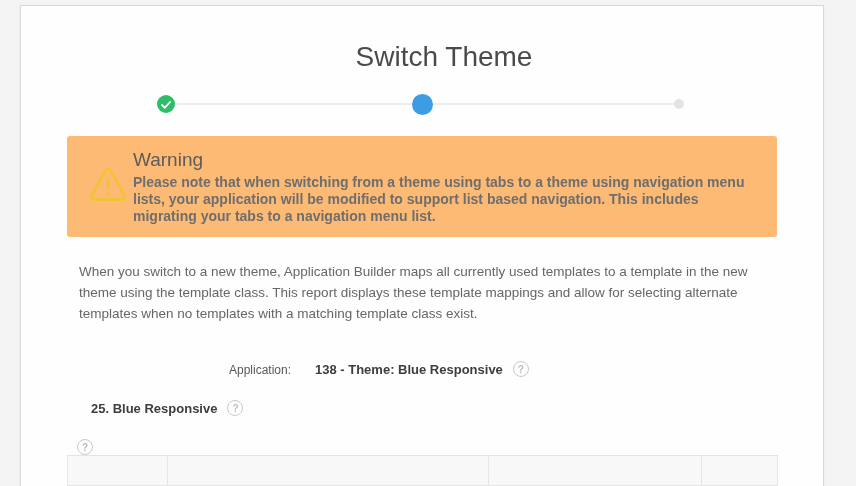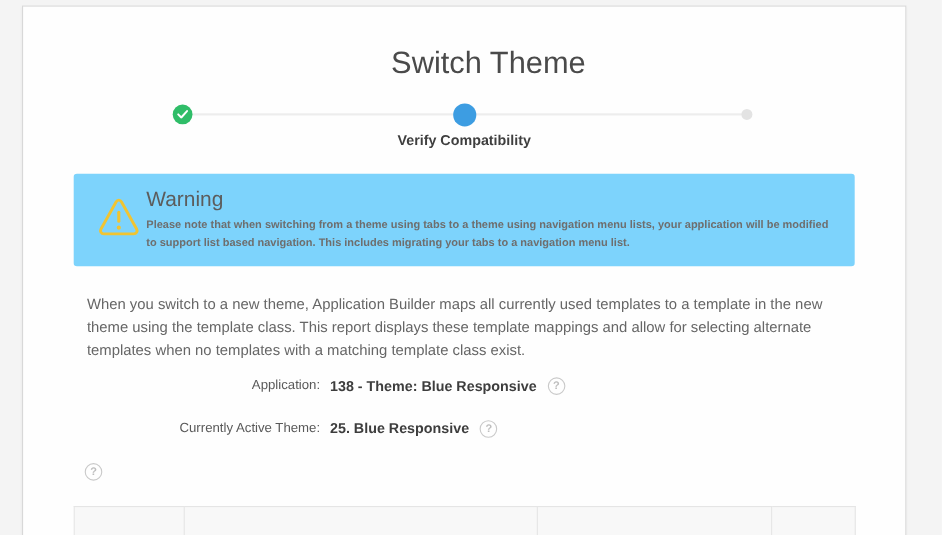--- a/index.html
+++ b/index.html
@@ -59,67 +59,67 @@
     margin-top: 6px;
     text-align: center;
     font-size: 13px;
     font-weight: bold;
     line-height: 16px;
     color: #3f3f3f;
   }
   
   .warning-box {
     margin: 22px 46px 0;
-    background: #7dd3fc;
+    background: #fdba74;
     border-radius: 3px;
     padding: 12px 20px;
     display: flex;
     align-items: center;
   }
   .warning-icon-wrap {
     flex: 0 0 46px;
     padding-left: 2px;
   }
   .warning-title {
     font-size: 19px;
     font-weight: 300;
     line-height: 24px;
     color: #5c5c5c;
     margin-bottom: 2px;
   }
   .warning-message {
-    font-size: 10px;
+    font-size: 14px;
     font-weight: bold;
     line-height: 17px;
     color: #6e6e6e;
     max-width: 625px;
   }
   
   .description {
     margin: 24px 58px 4px;
     font-size: 13.5px;
     line-height: 21px;
     color: #666666;
     max-width: 690px;
   }
   
   .fields { margin: 14px 46px 0; }
   .field-row {
     height: 39px;
     display: flex;
-    align-items: flex-start;
+    align-items: flex-end;
   }
   .field-label {
     width: 224px;
     text-align: right;
     font-size: 12px;
     color: #595959;
   }
   .field-value {
-    margin-left: 9px;
+    margin-left: 24px;
     font-size: 13px;
     font-weight: bold;
     color: #3d3d3d;
   }
   .help-icon {
     margin-left: 10px;
     width: 16px; height: 16px;
     border: 1px solid #c9c9c9;
     border-radius: 50%;
     display: flex; align-items: center; justify-content: center;
@@ -153,21 +153,20 @@
     <div class="step-dot step-complete">
       <span>
         <svg width="10" height="8" viewBox="0 0 10 8">
           <polyline points="1,4 3.8,6.8 9,1" fill="none" stroke="#ffffff" stroke-width="1.8" stroke-linecap="round" stroke-linejoin="round"></polyline>
         </svg>
       </span>
     </div>
     <div class="step-dot step-current"></div>
     <div class="step-dot step-upcoming"></div>
   </div>
-  <div class="step-label">Verify Compatibility</div>
 
   <div class="warning-box">
     <div class="warning-icon-wrap">
       <svg width="38" height="36" viewBox="0 0 38 36">
         <path d="M16.5 3.6 L2.8 28.2 C1.6 30.4 3.0 32.6 5.5 32.6 L32.5 32.6 C35.0 32.6 36.4 30.4 35.2 28.2 L21.5 3.6 C20.3 1.4 17.7 1.4 16.5 3.6 Z" fill="none" stroke="#f1c431" stroke-width="2.6" stroke-linejoin="round"></path>
         <rect x="17.6" y="11.5" width="2.8" height="11" rx="1.4" fill="#f1c431"></rect>
         <circle cx="19" cy="27" r="1.9" fill="#f1c431"></circle>
       </svg>
     </div>
     <div class="warning-content">
@@ -180,21 +179,20 @@
 
   <div class="fields">
 
     <div class="field-row">
       <span class="field-label">Application:</span>
       <span class="field-value">138 - Theme: Blue Responsive</span>
       <span class="help-icon">?</span>
     </div>
 
     <div class="field-row">
-      <span class="field-label">Currently Active Theme:</span>
       <span class="field-value">25. Blue Responsive</span>
       <span class="help-icon">?</span>
     </div>
 
     <div class="field-row">
       <span class="help-icon">?</span>
     </div>
 
   </div>
 

